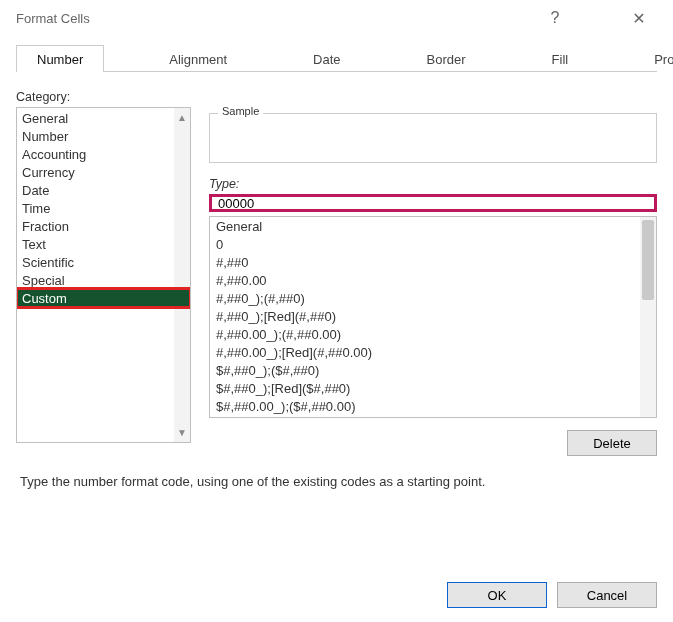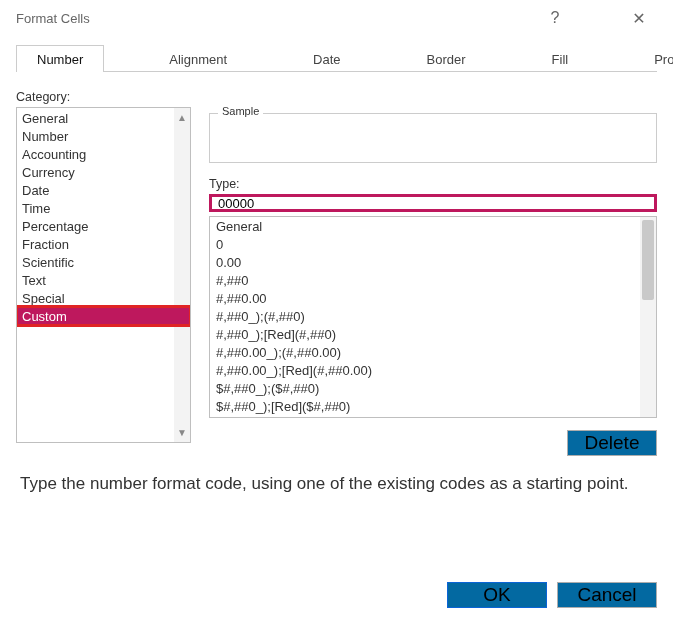--- a/index.html
+++ b/index.html
@@ -79,21 +79,21 @@
     padding: 4px 0;
   }
   .cat-items { padding: 1px 0; }
   .cat-item {
     padding: 0.5px 5px;
     font-size: 13px;
     line-height: 17px;
     cursor: pointer;
   }
   .cat-item.selected {
-    background: #be185d;
+    background: #14532d;
     color: #fff;
   }
   .cat-item.highlighted {
     outline: 3px solid #e02424;
     outline-offset: -1px;
     position: relative;
     z-index: 2;
   }
   .right-col { flex: 1; }
   .sample-box {
@@ -106,21 +106,21 @@
   .sample-legend {
     position: absolute;
     top: -9px;
     left: 8px;
     background: #fff;
     padding: 0 4px;
     font-size: 11px;
     color: #333;
   }
   .sample-value { font-size: 13px; padding-left: 6px; }
-  .type-label { margin-top: 14px; margin-bottom: 3px; }
+  .type-label { margin-top: 14px; margin-bottom: 3px; font-style: italic; }
   .type-input {
     width: 100%;
     border: 3px solid #be185d;
     padding: 4px 6px;
     font-size: 13px;
     font-family: inherit;
     height: 18px;
   }
   .formats-box {
     margin-top: 4px;
@@ -153,29 +153,29 @@
   }
   .delete-row {
     display: flex;
     justify-content: flex-end;
     margin-top: 12px;
   }
   .btn {
     min-width: 90px;
     height: 26px;
     border: 1px solid #adadad;
-    background: #0369a1;
+    background: #e5e5e5;
     font-family: inherit;
-    font-size: 19px;
+    font-size: 13px;
     cursor: pointer;
     padding: 0 14px;
   }
   .hint {
     margin: 18px 20px 0 20px;
-    font-size: 17px;
+    font-size: 13px;
     color: #333;
   }
   .footer {
     position: absolute;
     bottom: 14px;
     right: 16px;
     display: flex;
     gap: 10px;
     align-items: center;
   }
@@ -207,43 +207,41 @@
   <div class="section-label">Category:</div>
   <div class="cols">
     <div class="category-box">
       <div class="cat-items" id="cat-items">
           <div class="cat-item">General</div>
           <div class="cat-item">Number</div>
           <div class="cat-item">Accounting</div>
           <div class="cat-item">Currency</div>
           <div class="cat-item">Date</div>
           <div class="cat-item">Time</div>
-          <div class="cat-item">Percentage</div>
           <div class="cat-item">Fraction</div>
+          <div class="cat-item">Text</div>
           <div class="cat-item">Scientific</div>
-          <div class="cat-item">Text</div>
           <div class="cat-item">Special</div>
           <div class="cat-item selected highlighted">Custom</div>
         </div>
       <div class="cat-scroll">
         <span>▲</span>
         <span>▼</span>
       </div>
     </div>
     <div class="right-col">
       <div class="sample-box">
         <span class="sample-legend">Sample</span>
       </div>
       <div class="type-label section-label">Type:</div>
       <input class="type-input" value="00000" style="">
       <div class="formats-box">
         <div class="fmt-items" id="fmt-items">
             <div class="fmt-item">General</div>
             <div class="fmt-item">0</div>
-            <div class="fmt-item">0.00</div>
             <div class="fmt-item">#,##0</div>
             <div class="fmt-item">#,##0.00</div>
             <div class="fmt-item">#,##0_);(#,##0)</div>
             <div class="fmt-item">#,##0_);[Red](#,##0)</div>
             <div class="fmt-item">#,##0.00_);(#,##0.00)</div>
             <div class="fmt-item">#,##0.00_);[Red](#,##0.00)</div>
             <div class="fmt-item">$#,##0_);($#,##0)</div>
             <div class="fmt-item">$#,##0_);[Red]($#,##0)</div>
             <div class="fmt-item">$#,##0.00_);($#,##0.00)</div>
           </div>

